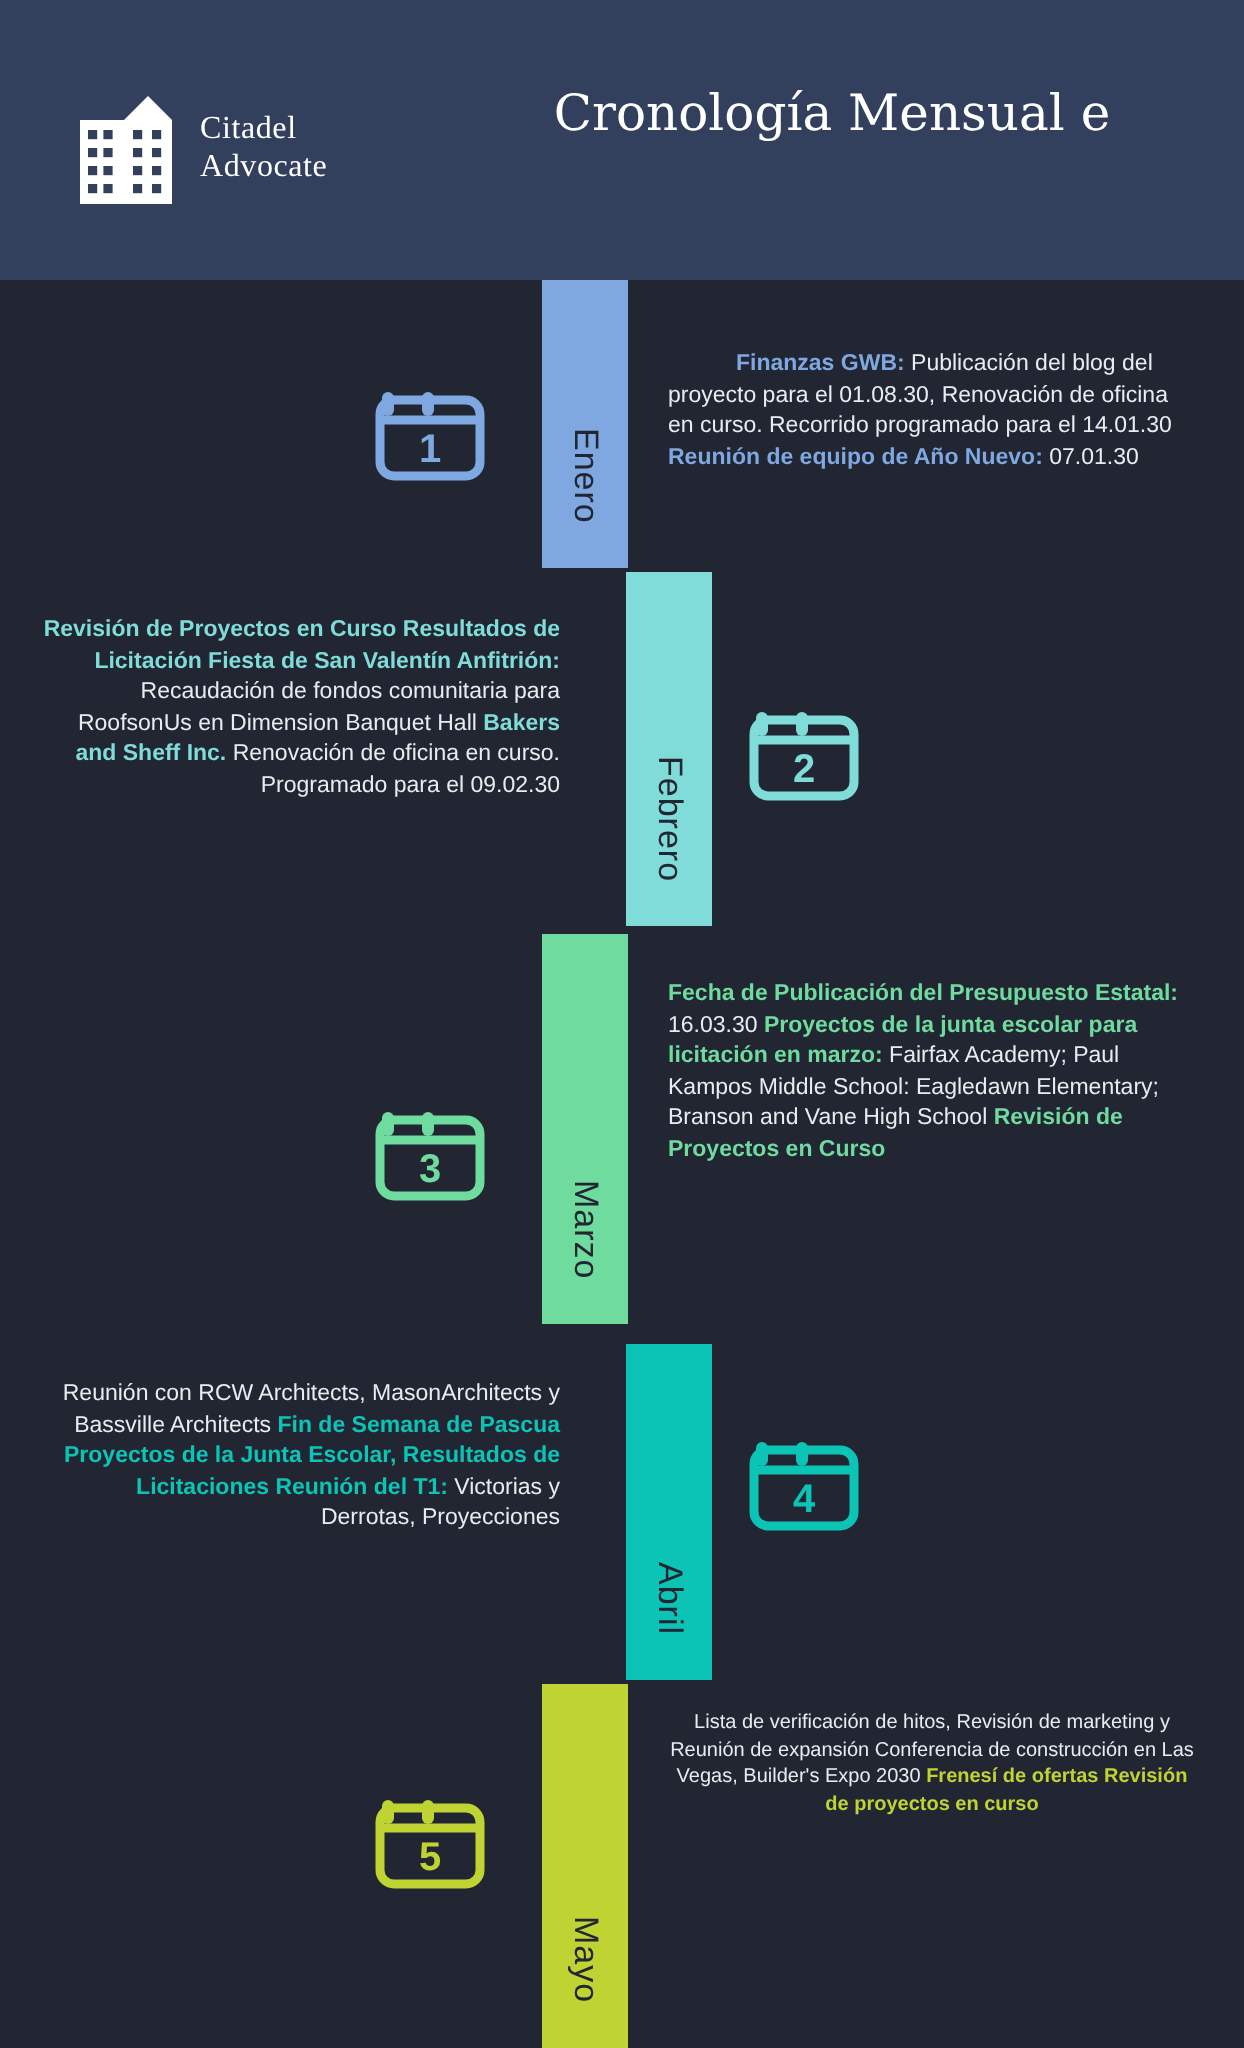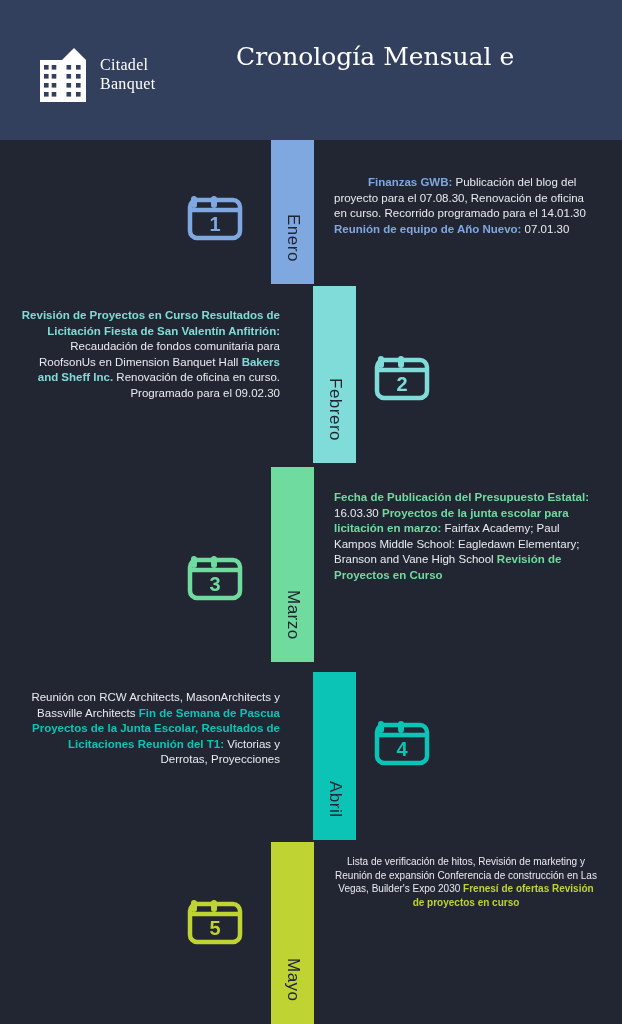--- a/index.html
+++ b/index.html
@@ -37,21 +37,21 @@
     font-family: "Liberation Serif", serif;
     font-size: 16px;
     line-height: 19px;
     letter-spacing: .3px;
   }
   #logo-text .l1, #logo-text .l2 { display: block; white-space: nowrap; }
   #header-title {
     position: absolute;
     right: 26px; top: 38px;
     width: 360px;
-    text-align: left;
+    text-align: center;
     color: #ffffff;
     font-family: "DejaVu Serif", serif;
     font-size: 25px;
     line-height: 37px;
     font-weight: 400;
   }
   #header-title span { display: block; }
 
   
   .bar {
@@ -122,21 +122,21 @@
           <rect x="28.5" y="37" width="4.6" height="4.6"></rect>
           <rect x="38" y="37" width="4.6" height="4.6"></rect>
           <rect x="6" y="46" width="4.6" height="4.6"></rect>
           <rect x="13.7" y="46" width="4.6" height="4.6"></rect>
           <rect x="28.5" y="46" width="4.6" height="4.6"></rect>
           <rect x="38" y="46" width="4.6" height="4.6"></rect>
         </g>
       </svg>
       <div id="logo-text">
         <span class="l1">Citadel</span>
-        <span class="l2">Banquet</span>
+        <span class="l2">Advocate</span>
       </div>
     </div>
 
     <div id="header-title">
       <span>Cronología Mensual e</span>
     </div>
   </div>
 
   <div id="timeline">
       <div class="bar left" style="top: 140px; height: 144px; background: rgb(127, 167, 224);">
@@ -147,21 +147,21 @@
     <rect x="4" y="8" width="6" height="12" rx="3" fill="#7fa7e0"></rect>
     <rect x="24" y="8" width="6" height="12" rx="3" fill="#7fa7e0"></rect>
     <rect x="-2" y="12" width="60" height="38" rx="7" fill="none"></rect>
     <g transform="translate(3,12)">
       <rect x="0" y="0" width="50" height="38" rx="7" fill="none" stroke="#7fa7e0" stroke-width="4.5"></rect>
       <path d="M0 10 H50" stroke="#7fa7e0" stroke-width="4.5" fill="none"></path>
       <text x="25" y="31" fill="#7fa7e0" font-family="Liberation Sans, sans-serif" font-size="20" font-weight="bold" text-anchor="middle">1</text>
     </g>
   </svg>
       </div>
-      <div class="txt right-side" style="top: 175px;"><span class="hl" style="color: rgb(127, 167, 224); padding-left: 34px;">Finanzas GWB:</span><span> Publicación del blog del proyecto para el 07.08.30, Renovación de oficina en curso. Recorrido programado para el 14.01.30 </span><span class="hl" style="color: rgb(127, 167, 224);">Reunión de equipo de Año Nuevo:</span><span> 07.01.30</span></div>
+      <div class="txt right-side" style="top: 175px;"><span class="hl" style="color: rgb(127, 167, 224); padding-left: 34px;">Finanzas GWB:</span><span> Publicación del blog del proyecto para el 01.08.30, Renovación de oficina en curso. Recorrido programado para el 14.01.30 </span><span class="hl" style="color: rgb(127, 167, 224);">Reunión de equipo de Año Nuevo:</span><span> 07.01.30</span></div>
       <div class="bar right" style="top: 286px; height: 177px; background: rgb(127, 220, 216);">
         <div class="bar-label">Febrero</div>
       </div>
       <div class="cal" style="top: 348px; left: 374px;">
         <svg viewBox="0 0 56 56" aria-hidden="true">
     <rect x="4" y="8" width="6" height="12" rx="3" fill="#7fdcd8"></rect>
     <rect x="24" y="8" width="6" height="12" rx="3" fill="#7fdcd8"></rect>
     <rect x="-2" y="12" width="60" height="38" rx="7" fill="none"></rect>
     <g transform="translate(3,12)">
       <rect x="0" y="0" width="50" height="38" rx="7" fill="none" stroke="#7fdcd8" stroke-width="4.5"></rect>

